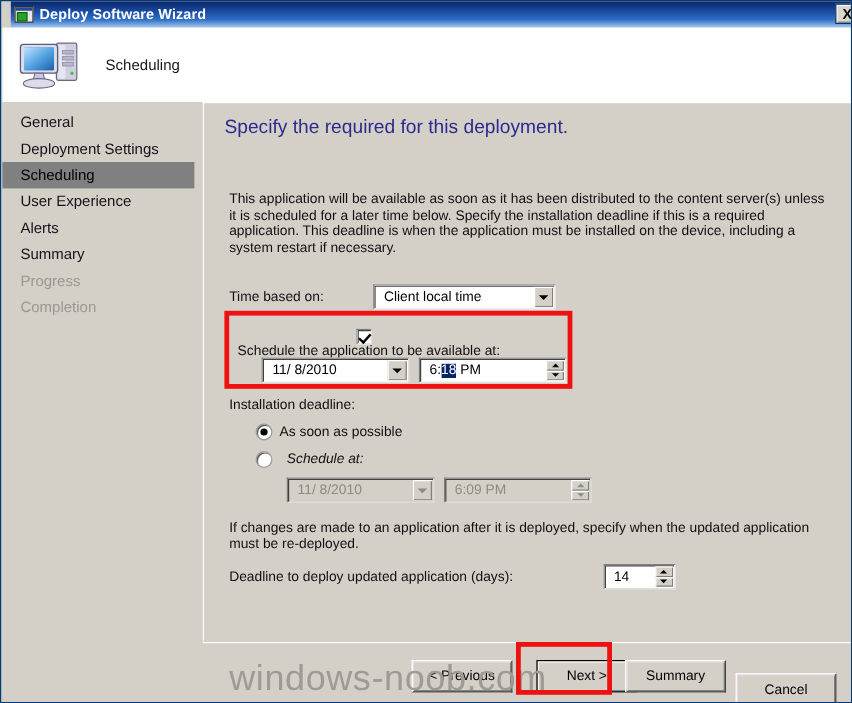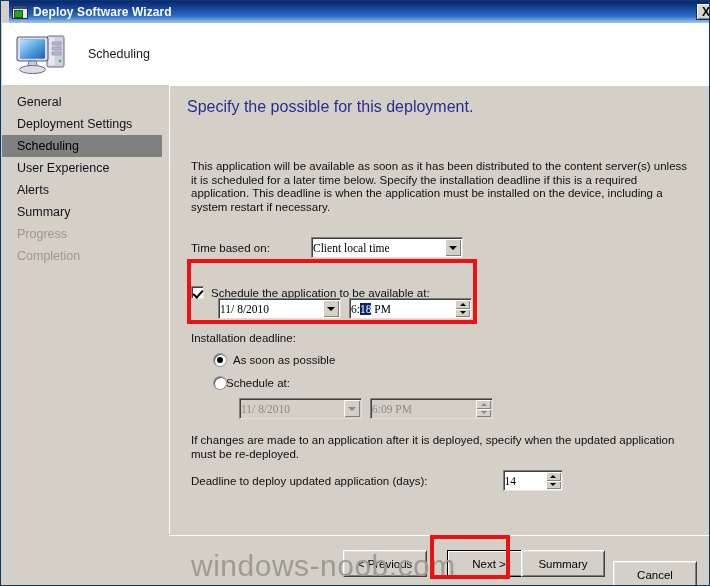--- a/index.html
+++ b/index.html
@@ -182,24 +182,23 @@
     align-items: center;
     font-size: 11.5px;
     color: #000;
     position: relative;
   }
   .field.disabled {
     background: #d4d0c8;
     color: #8d8a82;
   }
   .field .val {
-    padding-left: 1px;
+    padding-left: 8px;
     white-space: nowrap;
     overflow: hidden;
-    font-family: Liberation Serif, serif;
   }
   .sel-hl {
     background: #0a246a;
     color: #ffffff;
     padding: 0 0px;
   }
 
   
   .combo-arrow {
     position: absolute;
@@ -386,34 +385,34 @@
       <div class="nav-item">User Experience</div>
       <div class="nav-item">Alerts</div>
       <div class="nav-item">Summary</div>
       <div class="nav-item disabled">Progress</div>
       <div class="nav-item disabled">Completion</div>
     </div>
 
     <div class="content">
       <div class="content-inner">
 
-        <div class="page-heading">Specify the possible for this deployment.</div>
+        <div class="page-heading">Specify the required for this deployment.</div>
         <div class="intro-text">This application will be available as soon as it has been distributed to the content server(s) unless it is scheduled for a later time below. Specify the installation deadline if this is a required application. This deadline is when the application must be installed on the device, including a system restart if necessary.</div>
 
         <div class="row" style="left:21px; top:151px;">
           <div class="lbl" style="width:120px;">Time based on:</div>
           <div class="field" style="width:152px;">
             <span class="val">Client local time</span>
             <span class="combo-arrow">
                 <i></i>
               </span>
           </div>
         </div>
 
-        <div class="row" style="left:21px; top:200px;">
+        <div class="row" style="left:21px; top:188px;flex-direction:column;">
           <span class="cbox checked"></span>
           <span class="lbl" style="margin-left:7px;">Schedule the application to be available at:</span>
         </div>
 
         <div class="row" style="left:48px; top:212px;">
           <div class="field" style="width:123px;">
             <span class="val">11/  8/2010</span>
             <span class="combo-arrow">
                 <i></i>
               </span>
@@ -435,21 +434,21 @@
           <span class="lbl">Installation deadline:</span>
         </div>
 
         <div class="row" style="left:44px; top:268px;">
           <span class="radio on"></span>
           <span class="lbl" style="margin-left:7px;">As soon as possible</span>
         </div>
 
         <div class="row" style="left:44px; top:291px;">
           <span class="radio"></span>
-          <span class="lbl" style="margin-left:0;">Schedule at:</span>
+          <span class="lbl" style="margin-left:13px;font-style:italic;">Schedule at:</span>
         </div>
 
         <div class="row" style="left:69px; top:312px;">
           <div class="field disabled" style="width:123px;">
             <span class="val">11/  8/2010</span>
             <span class="combo-arrow">
                 <i></i>
               </span>
           </div>
           <div class="field disabled" style="width:123px; margin-left:8px;">

